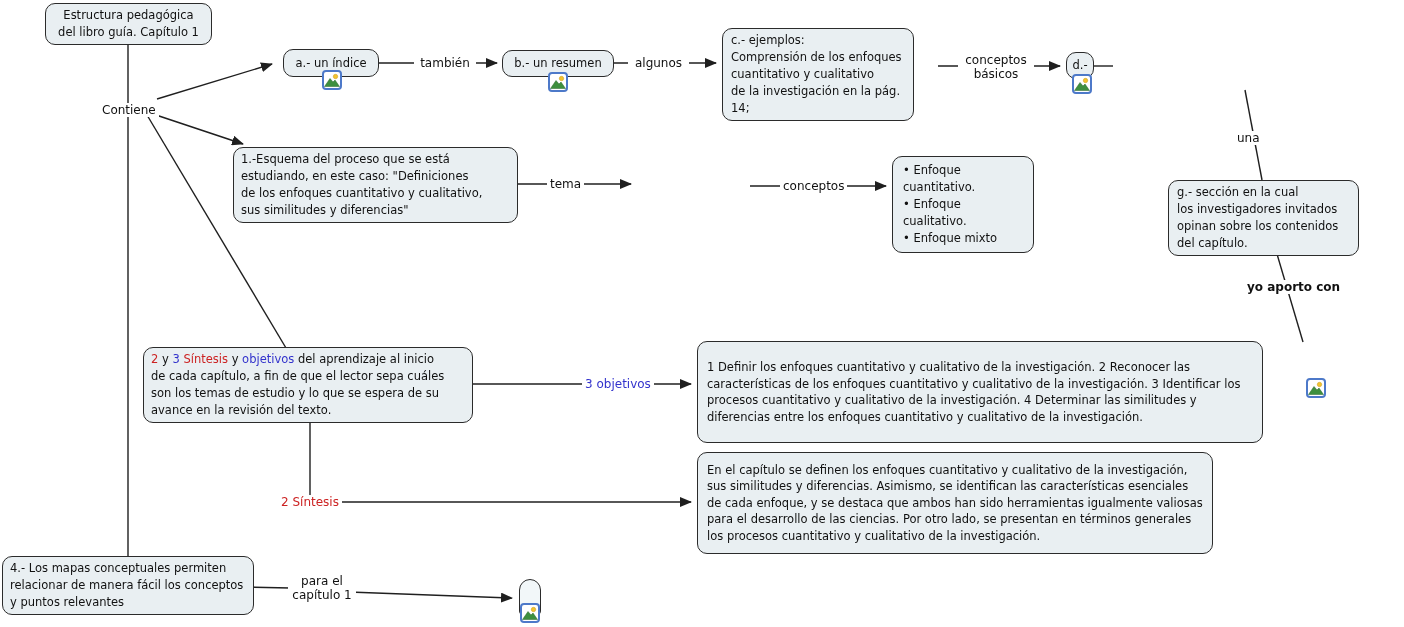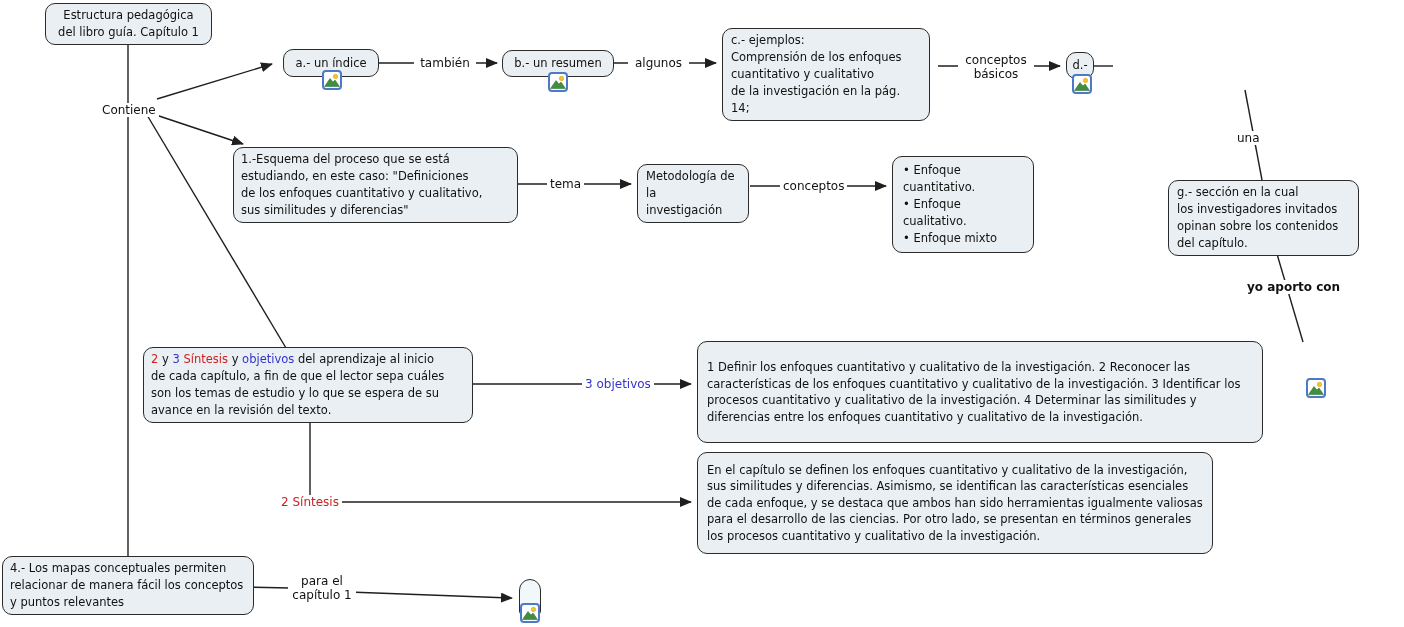--- a/index.html
+++ b/index.html
@@ -74,21 +74,21 @@
     <span class="txt">b.- un resumen</span>
   </div>
   <span class="res-icon" style="left:548px;top:72px;">
     <svg viewBox="0 0 20 20" width="20" height="20">
       <rect x="1" y="1" width="18" height="18" rx="3" fill="#ffffff" stroke="#4d79c9" stroke-width="2"></rect>
       <circle cx="13.5" cy="6.5" r="2.2" fill="#f4c430" stroke="#c79810" stroke-width="0.5"></circle>
       <path d="M2.5 16.5 L8 8.5 L11 12 L13 10 L17.5 16.5 Z" fill="#3e8f3e" stroke="#2c662c" stroke-width="0.5"></path>
     </svg>
   </span>
 
-  <div class="node" style="left:722px;top:28px;width:208px;min-height:75px;">
+  <div class="node" style="left:722px;top:28px;width:192px;min-height:75px;">
     <span class="txt">c.- ejemplos:
 Comprensión de los enfoques
 cuantitativo y cualitativo
 de la investigación en la pág. 14;</span>
   </div>
 
   <div class="node center" style="left:1066px;top:52px;width:28px;min-height:27px;padding:2px 3px;">
     <span class="txt">d.-</span>
   </div>
   <span class="res-icon" style="left:1072px;top:74px;">
@@ -115,24 +115,20 @@
     </svg>
   </span>
 
   <div class="node" style="left:233px;top:147px;width:285px;min-height:73px;padding:3px 7px;">
     <span class="txt">1.-Esquema del proceso que se está
 estudiando, en este caso: "Definiciones
 de los enfoques cuantitativo y cualitativo,
 sus similitudes y diferencias"</span>
   </div>
 
-  <div class="node" style="left:637px;top:164px;width:112px;min-height:44px;">
-    <span class="txt">Metodología de la
-investigación</span>
-  </div>
 
   <div class="node" style="left:892px;top:156px;width:142px;min-height:60px;padding:5px 10px;">
     <span class="txt">• Enfoque cuantitativo.
 • Enfoque cualitativo.
 • Enfoque mixto</span>
   </div>
 
   <div class="node" style="left:143px;top:347px;width:330px;min-height:73px;padding:3px 7px;">
     <span class="txt seg"><span style="color: rgb(204, 34, 34);">2</span><span style="color: rgb(17, 17, 17);"> y </span><span style="color: rgb(51, 51, 204);">3</span><span style="color: rgb(17, 17, 17);">  </span><span style="color: rgb(204, 34, 34);">Síntesis</span><span style="color: rgb(17, 17, 17);"> y </span><span style="color: rgb(51, 51, 204);">objetivos</span><span style="color: rgb(17, 17, 17);"> del aprendizaje al inicio
 de cada capítulo, a fin de que el lector sepa cuáles

